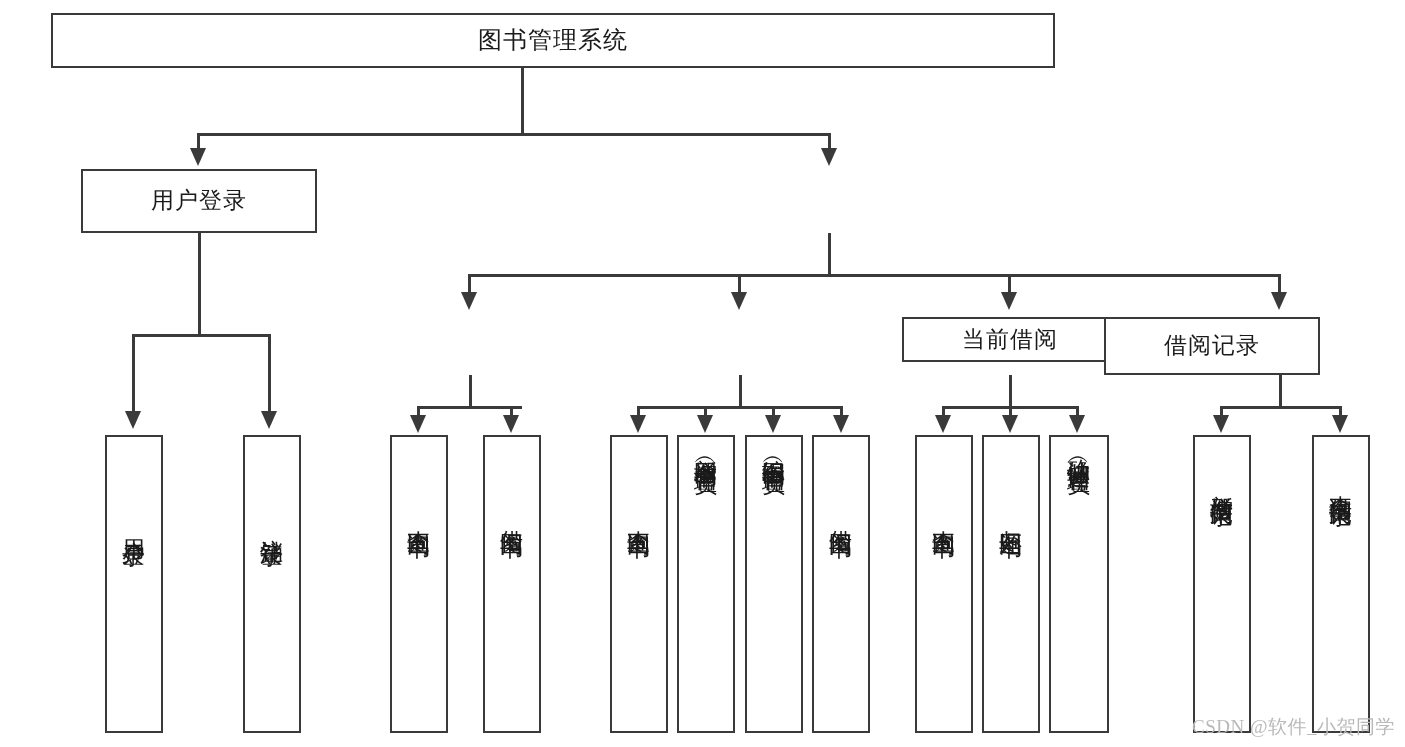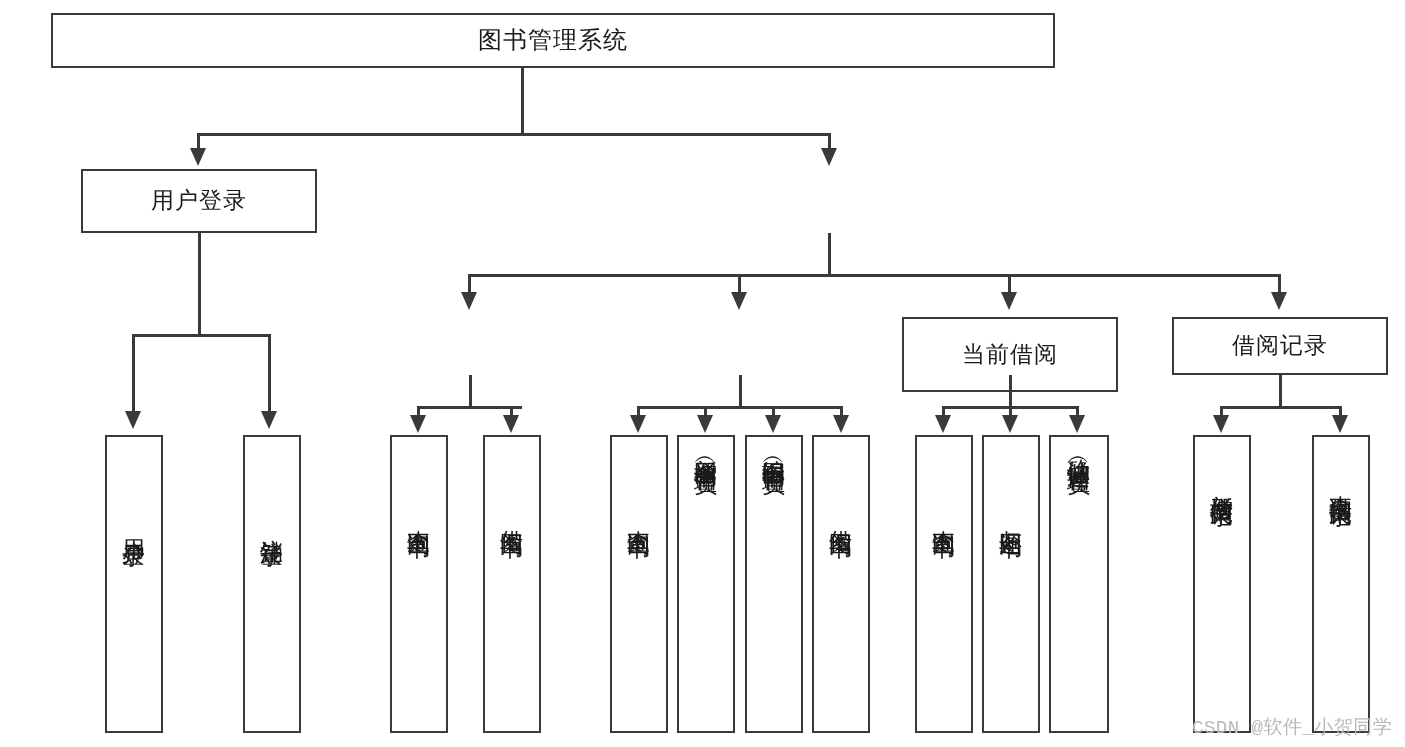--- a/index.html
+++ b/index.html
@@ -66,21 +66,21 @@
     border-right: 8px solid transparent;
     border-top: 18px solid #3a3a3a;
   }
   
   .watermark {
     position: absolute;
     font-size: 19px;
     color: #b9b9b9;
     white-space: nowrap;
     letter-spacing: 0.5px;
-    font-family: Liberation Mono, monospace;
+    font-family: Liberation Serif, serif;
   }
 </style>
 </head>
 <body>
 
 <div id="canvas">
 
   <div class="node horiz root" style="left:20px; top:13px; width:1004px; height:55px;margin-left:31px;">
     <span>图书管理系统</span>
   </div>
@@ -110,24 +110,24 @@
 
   <div class="ln vl" style="left:468px; top:274px; width:2.5px; height:22px;"></div>
   <div class="arrow" style="left:461px; top:292px;"></div>
   <div class="ln vl" style="left:738px; top:274px; width:2.5px; height:22px;"></div>
   <div class="arrow" style="left:731px; top:292px;"></div>
   <div class="ln vl" style="left:1008px; top:274px; width:2.5px; height:22px;"></div>
   <div class="arrow" style="left:1001px; top:292px;"></div>
   <div class="ln vl" style="left:1278px; top:274px; width:2.5px; height:22px;"></div>
   <div class="arrow" style="left:1271px; top:292px;"></div>
 
-  <div class="node horiz" style="left:902px; top:317px; width:216px; height:75px;text-align:right;">
+  <div class="node horiz" style="left:902px; top:317px; width:216px; height:45px;text-align:right;">
     <span>当前借阅</span>
   </div>
-  <div class="node horiz" style="left:1172px; top:317px; width:216px; height:58px;">
+  <div class="node horiz" style="left:1104px; top:317px; width:216px; height:58px;">
     <span>借阅记录</span>
   </div>
 
   <div class="ln vl" style="left:469px; top:375px; width:2.5px; height:33px;"></div>
   <div class="ln hl" style="left:417px; top:406px; width:105px; height:2.5px;"></div>
   <div class="ln vl" style="left:417px; top:406px; width:2.5px; height:12px;"></div>
   <div class="arrow" style="left:410px; top:415px;"></div>
   <div class="ln vl" style="left:510px; top:406px; width:2.5px; height:12px;"></div>
   <div class="arrow" style="left:503px; top:415px;"></div>
 

